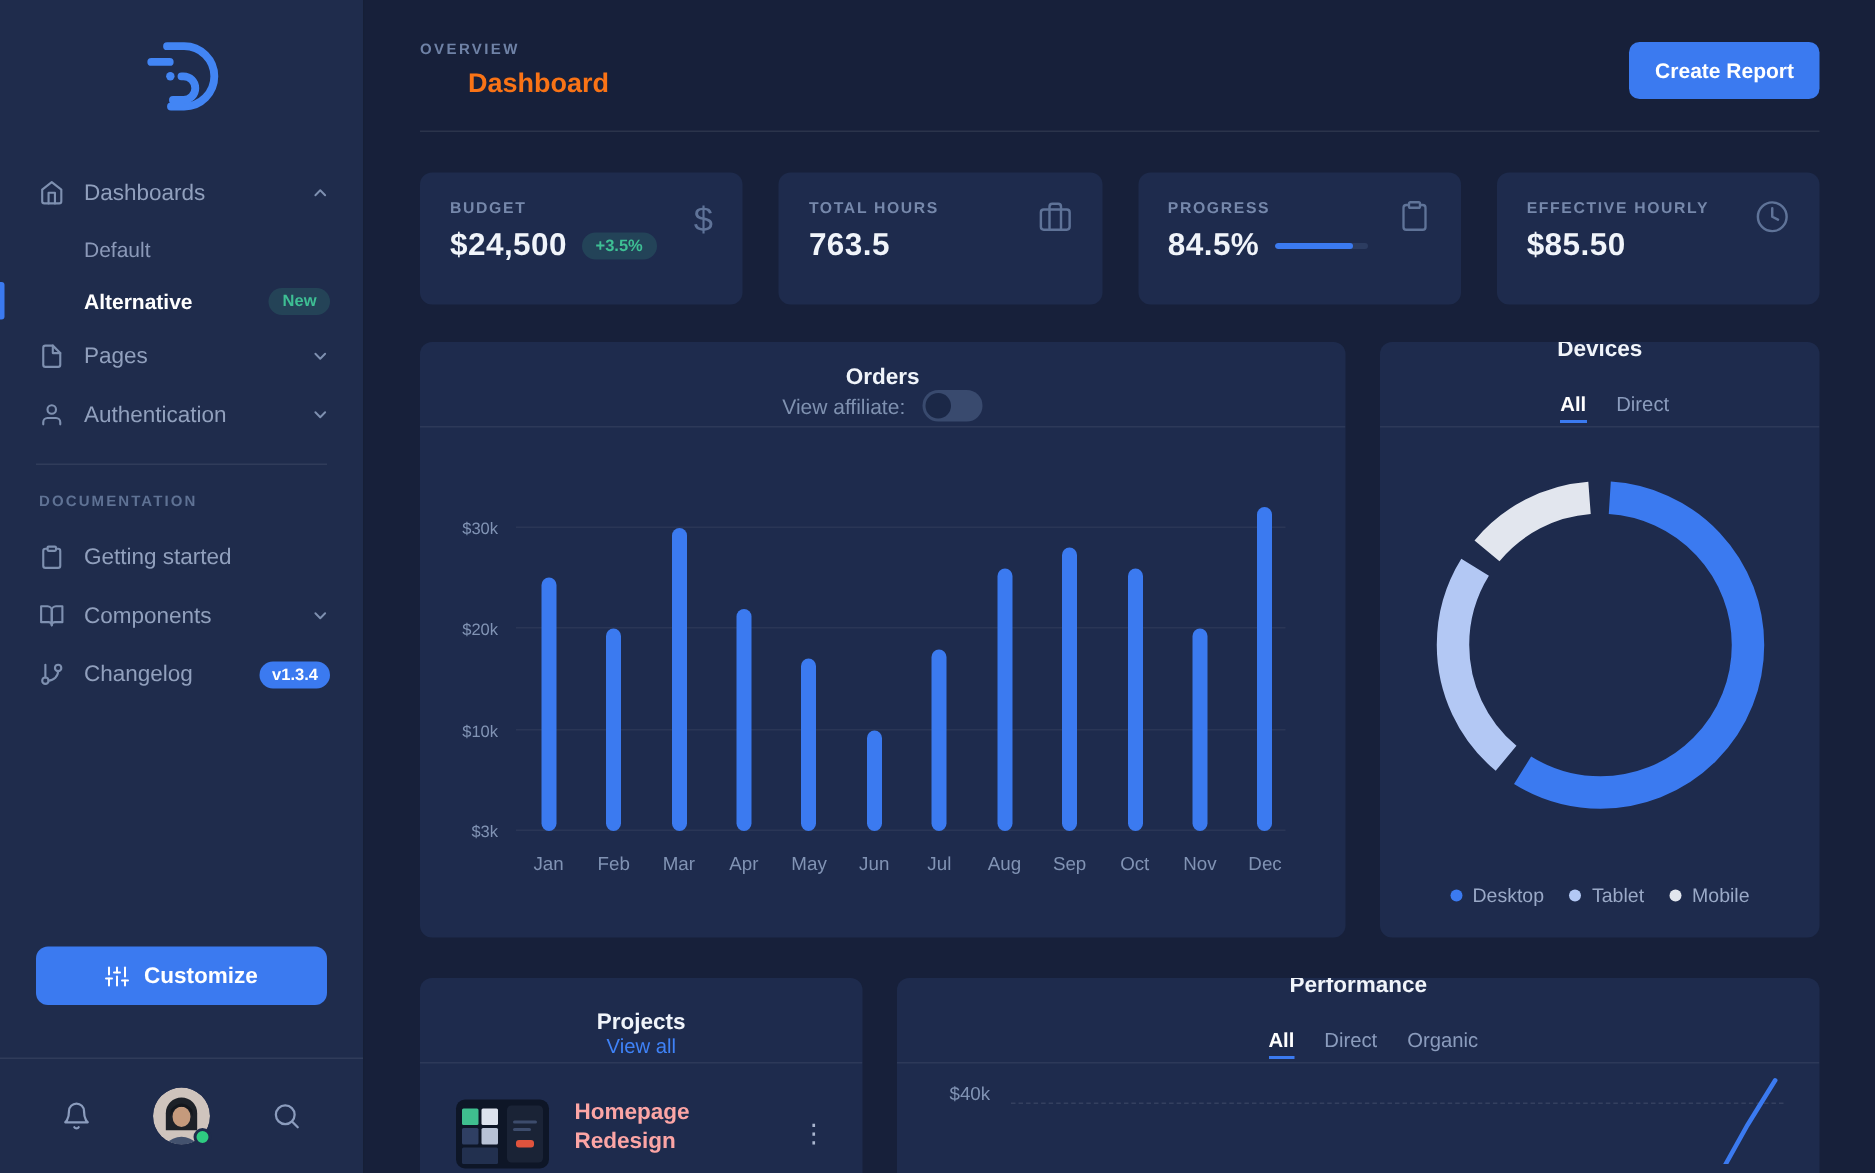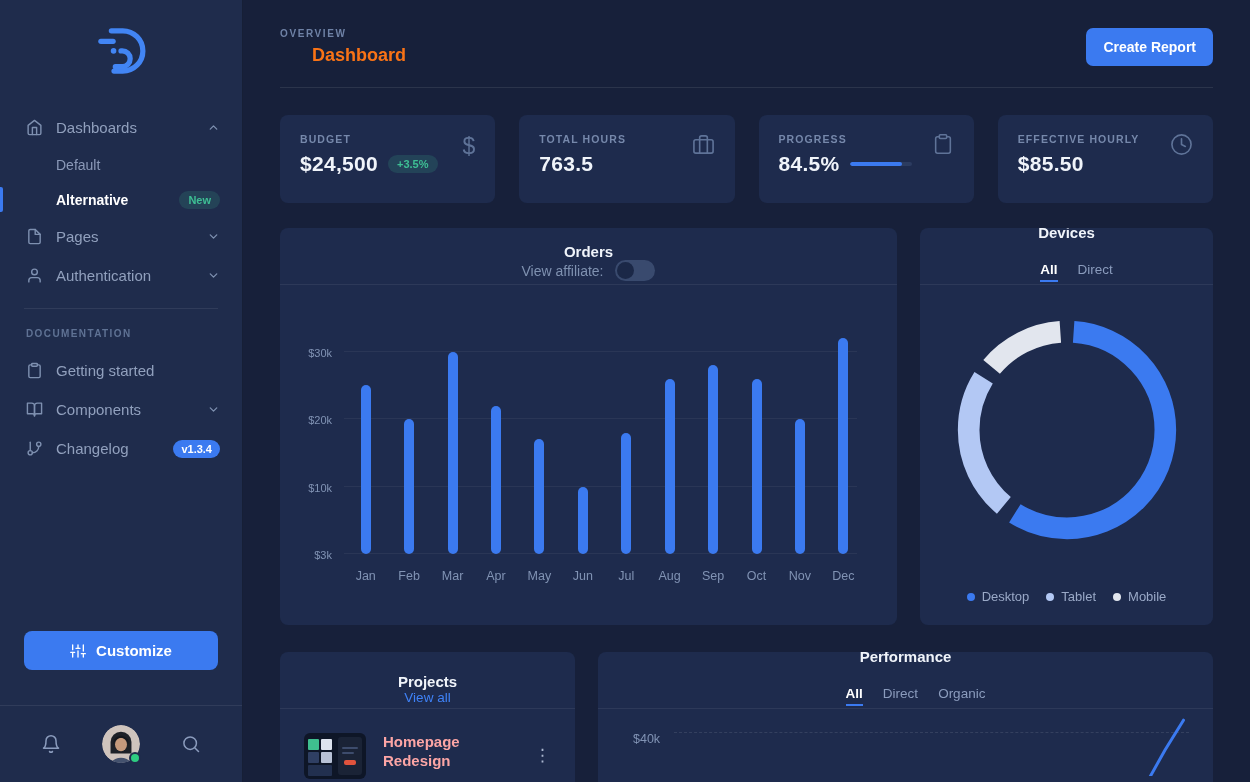--- a/index.html
+++ b/index.html
@@ -138,21 +138,21 @@
   .project-item { display:flex; padding:24px 24px 0; gap:17px; align-items:flex-start; }
   .proj-thumb {
     width:62px; height:46px; border-radius:6px; background:#0e1627;
     position:relative; overflow:hidden; flex-shrink:0;
   }
   .pt { position:absolute; border-radius:1px; }
   .proj-title { font-size:15px; font-weight:700; color:#fca5a5; line-height:1.25; max-width:110px; }
   .kebab { margin-left:auto; color:#aab6cf; font-size:17px; line-height:1; padding-top:14px; cursor:pointer; letter-spacing:0; }
   
   .perf-plot { position:relative; height:62px; margin-top:5px; }
-  .perf-grid-row { position:absolute; left:35px; right:24px; top:18px; display:flex; align-items:flex-start; gap:14px; }
+  .perf-grid-row { position:absolute; left:35px; right:24px; top:8px; display:flex; align-items:flex-end; gap:14px; }
   .perf-ylabel { font-size:12.5px; color:#8193b4; }
   .perf-dash { flex:1; border-top:1px dashed rgba(255,255,255,0.10); }
   .perf-line-svg { position:absolute; left:0; right:0; top:0; width:100%; height:62px; }
 </style>
 </head>
 <body>
 
 <aside class="sidebar">
   <div class="logo-wrap">
     <svg width="56" height="56" viewBox="0 0 64 64" fill="none" stroke="#4285f4" stroke-width="6" stroke-linecap="round">

